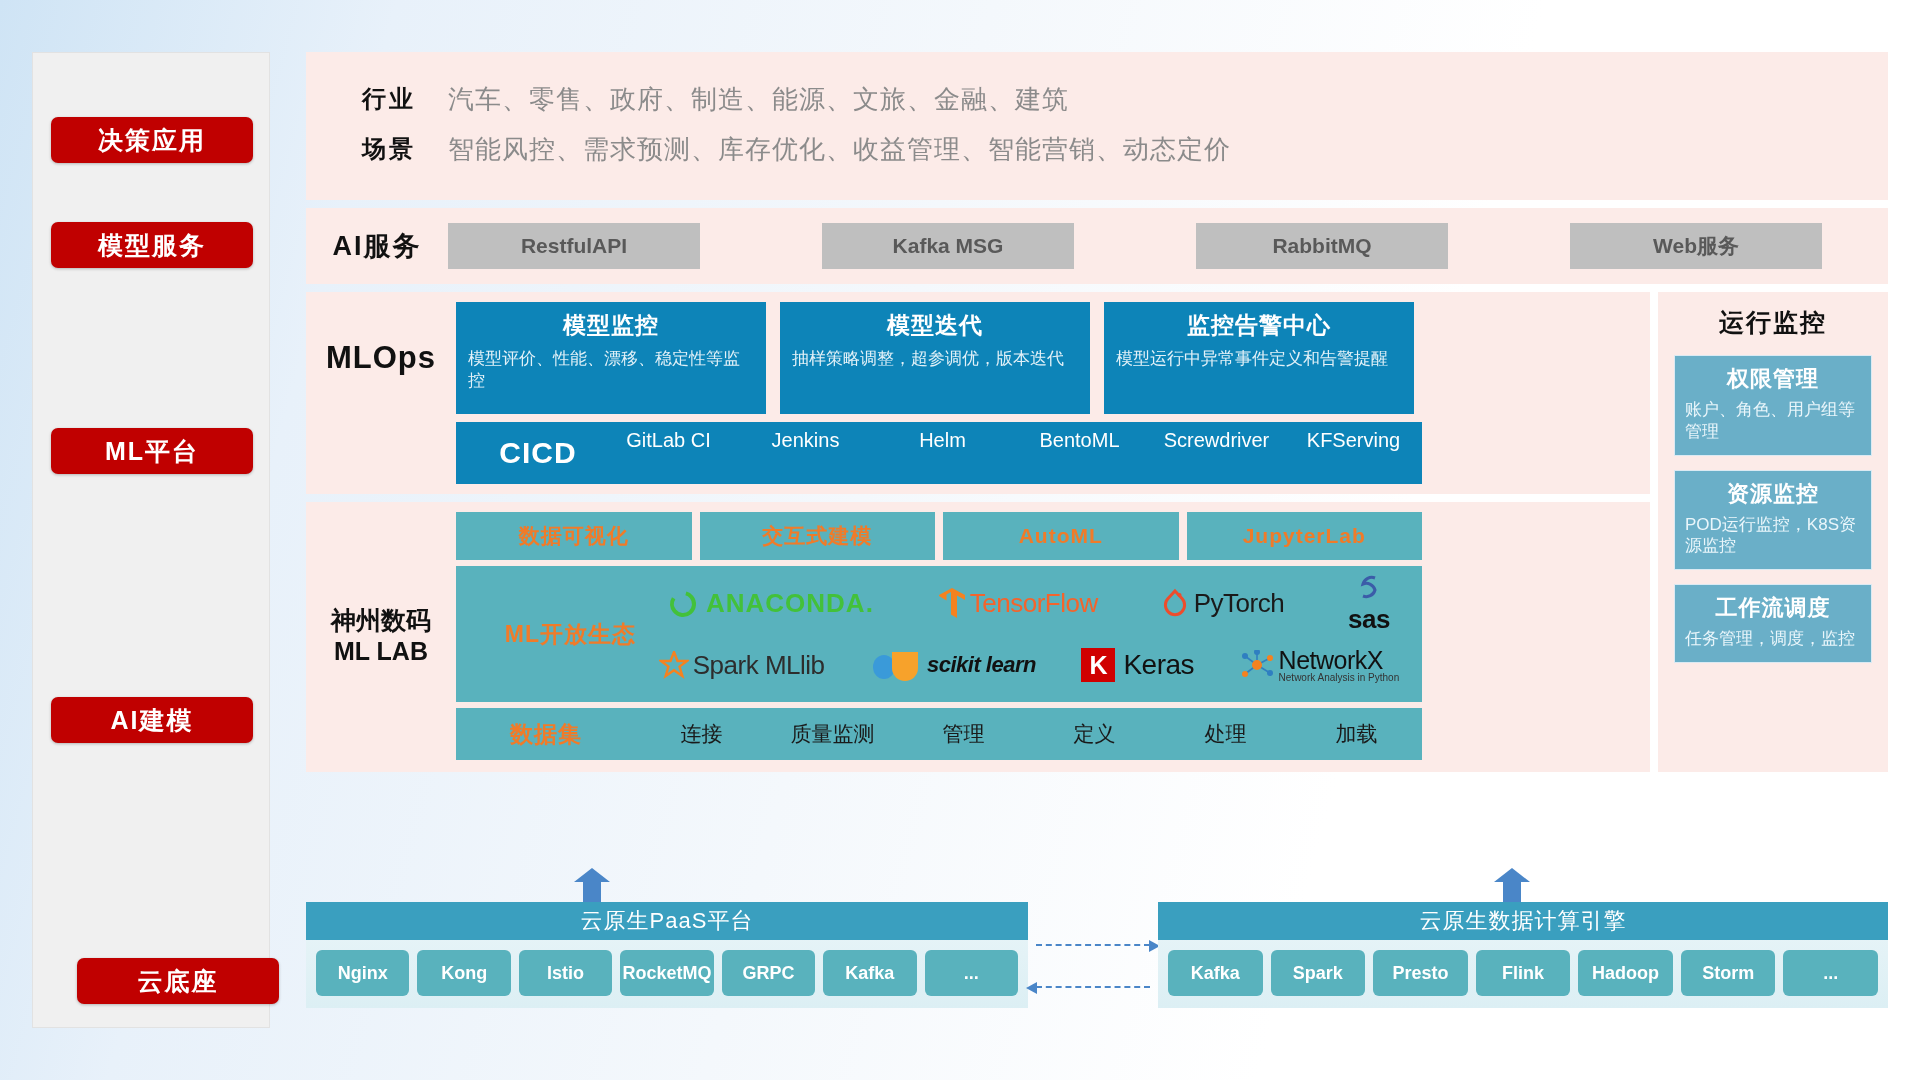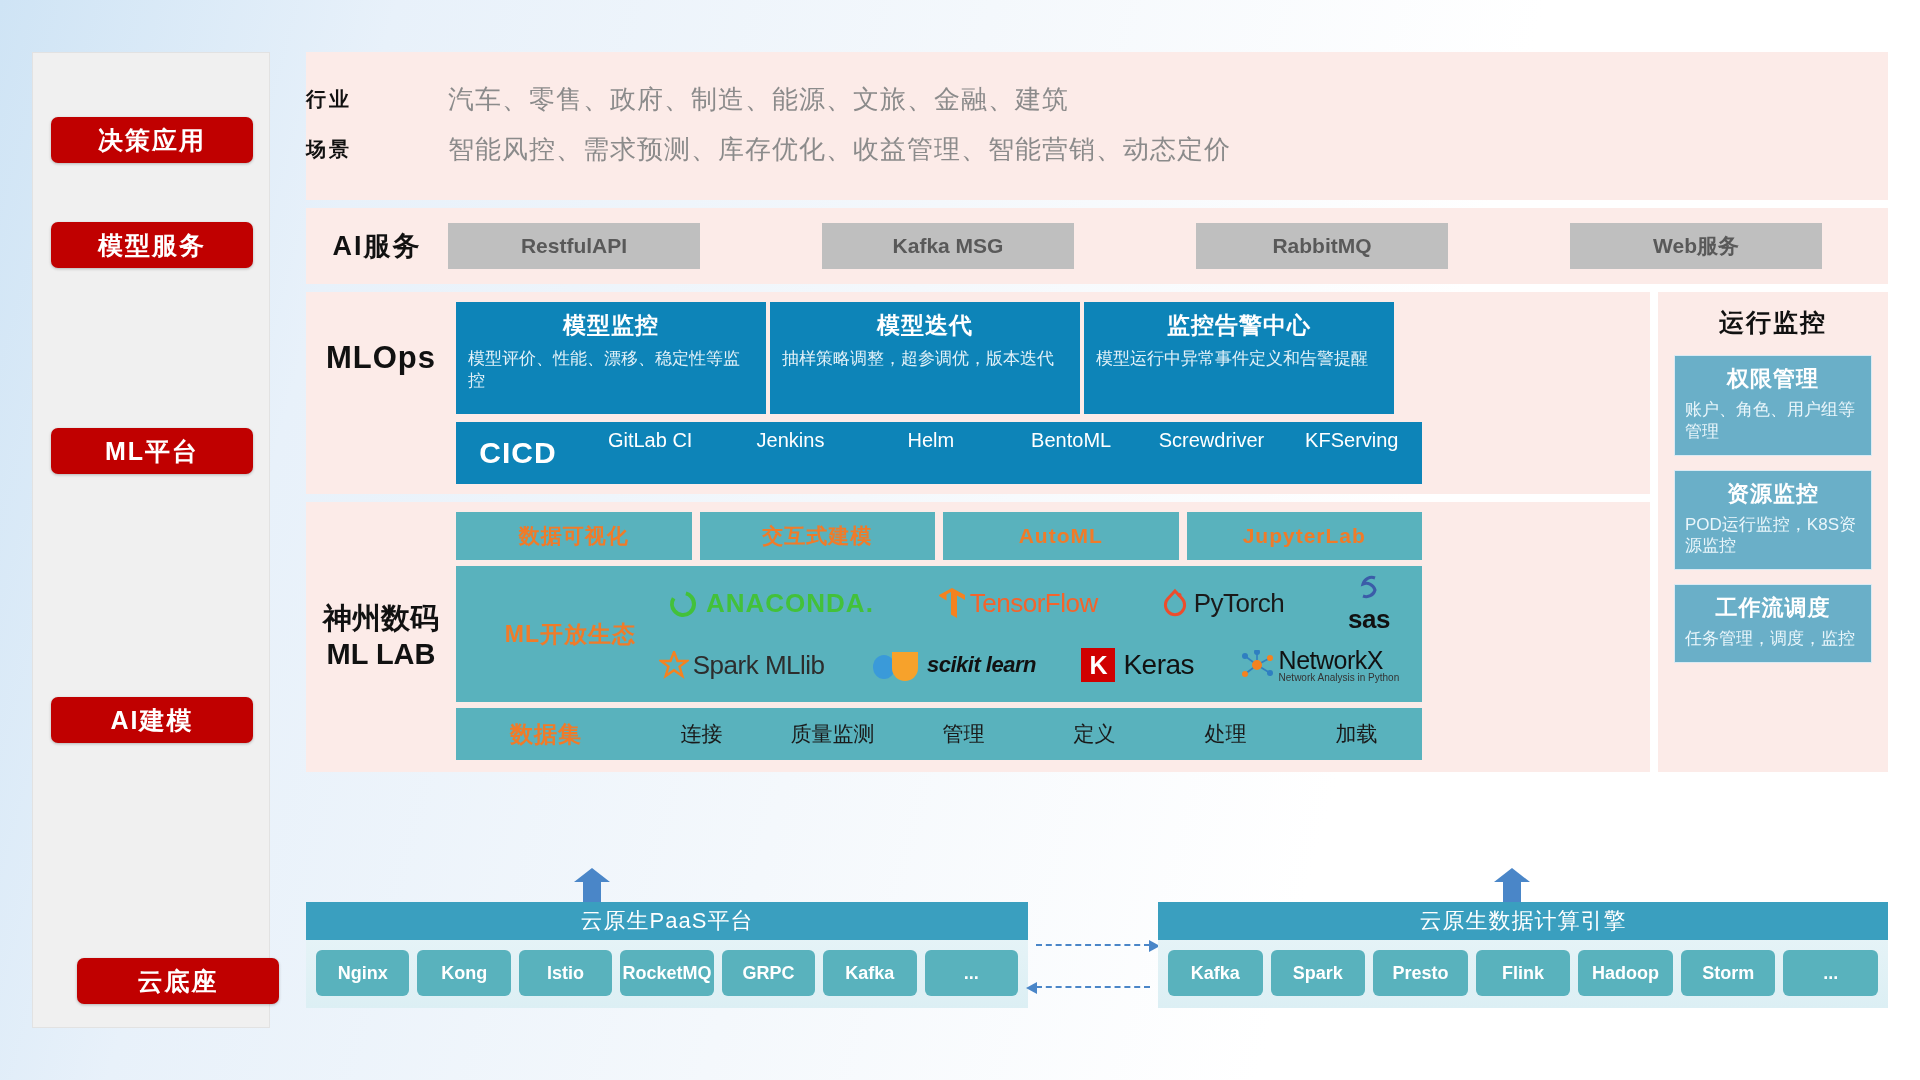--- a/index.html
+++ b/index.html
@@ -37,23 +37,23 @@
   
   #main { position: absolute; left: 306px; top: 52px; width: 1582px; }
 
   .band { background: #fcebe8; position: relative; }
   .band + .band { margin-top: 8px; }
 
   
   #band-apps { padding: 22px 0 24px 0; height: 148px; }
   .kv-row { display: flex; align-items: center; height: 50px; }
   .kv-key {
-    width: 142px; text-align: left;
-    font-size: 20px; font-weight: bold; color: #111;
-    letter-spacing: 3px; flex: none;
+    width: 142px; text-align: center;
+    font-size: 24px; font-weight: bold; color: #111;
+    letter-spacing: 3px; flex: none; padding-left: 24px;
   }
   .kv-val { font-size: 26px; color: #8b8b8b; letter-spacing: 1px; }
 
   
   #band-services { height: 76px; display: flex; align-items: center; }
   #svc-key {
     width: 142px; text-align: center; flex: none;
     font-size: 27px; font-weight: bold; color: #111; letter-spacing: 2px;
   }
   #svc-list { display: flex; gap: 122px; }
@@ -87,51 +87,51 @@
   }
 
   
   #band-mlops { padding: 10px 0 10px 0; }
   .mlops-row { display: flex; align-items: center; }
   #mlops-key {
     width: 150px; flex: none; text-align: center;
     font-size: 31px; font-weight: bold; color: #111;
     letter-spacing: 1px;
   }
-  #mlops-cards { display: flex; gap: 4px; }
+  #mlops-cards { display: flex; gap: 14px; }
   .mlops-card {
     width: 310px; min-height: 112px; background: #0d84b8;
     padding: 8px 12px 10px 12px;
   }
   .mlops-card-title {
     text-align: center; color: #fff; font-weight: bold;
     font-size: 23px; letter-spacing: 1px; margin-bottom: 7px;
   }
   .mlops-card-desc { color: #e2f1f8; font-size: 17px; line-height: 1.3; }
 
   #cicd-row { margin-top: 8px; display: flex; }
   #cicd-strip {
     margin-left: 150px; width: 966px; height: 62px; background: #0d84b8;
     display: flex; align-items: center;
   }
   #cicd-label {
     width: 124px; flex: none; text-align: center;
-    color: #fff; font-weight: bold; font-size: 30px; letter-spacing: 1px;
+    color: #fff; font-weight: bold; font-size: 30px; letter-spacing: 1px; margin-left: 20px;
   }
   .cicd-item {
     flex: 1; text-align: center; color: #fff; font-size: 20px;
     line-height: 1.05; overflow: hidden; height: 46px;
   }
 
   
   #band-lab { padding: 10px 0 12px 0; }
   #lab-inner { display: flex; align-items: center; }
   #lab-key {
     width: 150px; flex: none; text-align: center;
-    font-size: 29px; font-weight: bold; color: #111; line-height: 1.25;
+    font-size: 25px; font-weight: bold; color: #111; line-height: 1.25;
   }
   #lab-body { width: 966px; }
   #tool-row { display: flex; gap: 8px; }
   .tool-chip {
     flex: 1; height: 48px; background: #59b2bd;
     display: flex; align-items: center; justify-content: center;
     color: #f07b29; font-weight: bold; font-size: 21px; letter-spacing: 1px;
   }
   #eco-row {
     margin-top: 6px; background: #59b2bd; display: flex; align-items: center;

